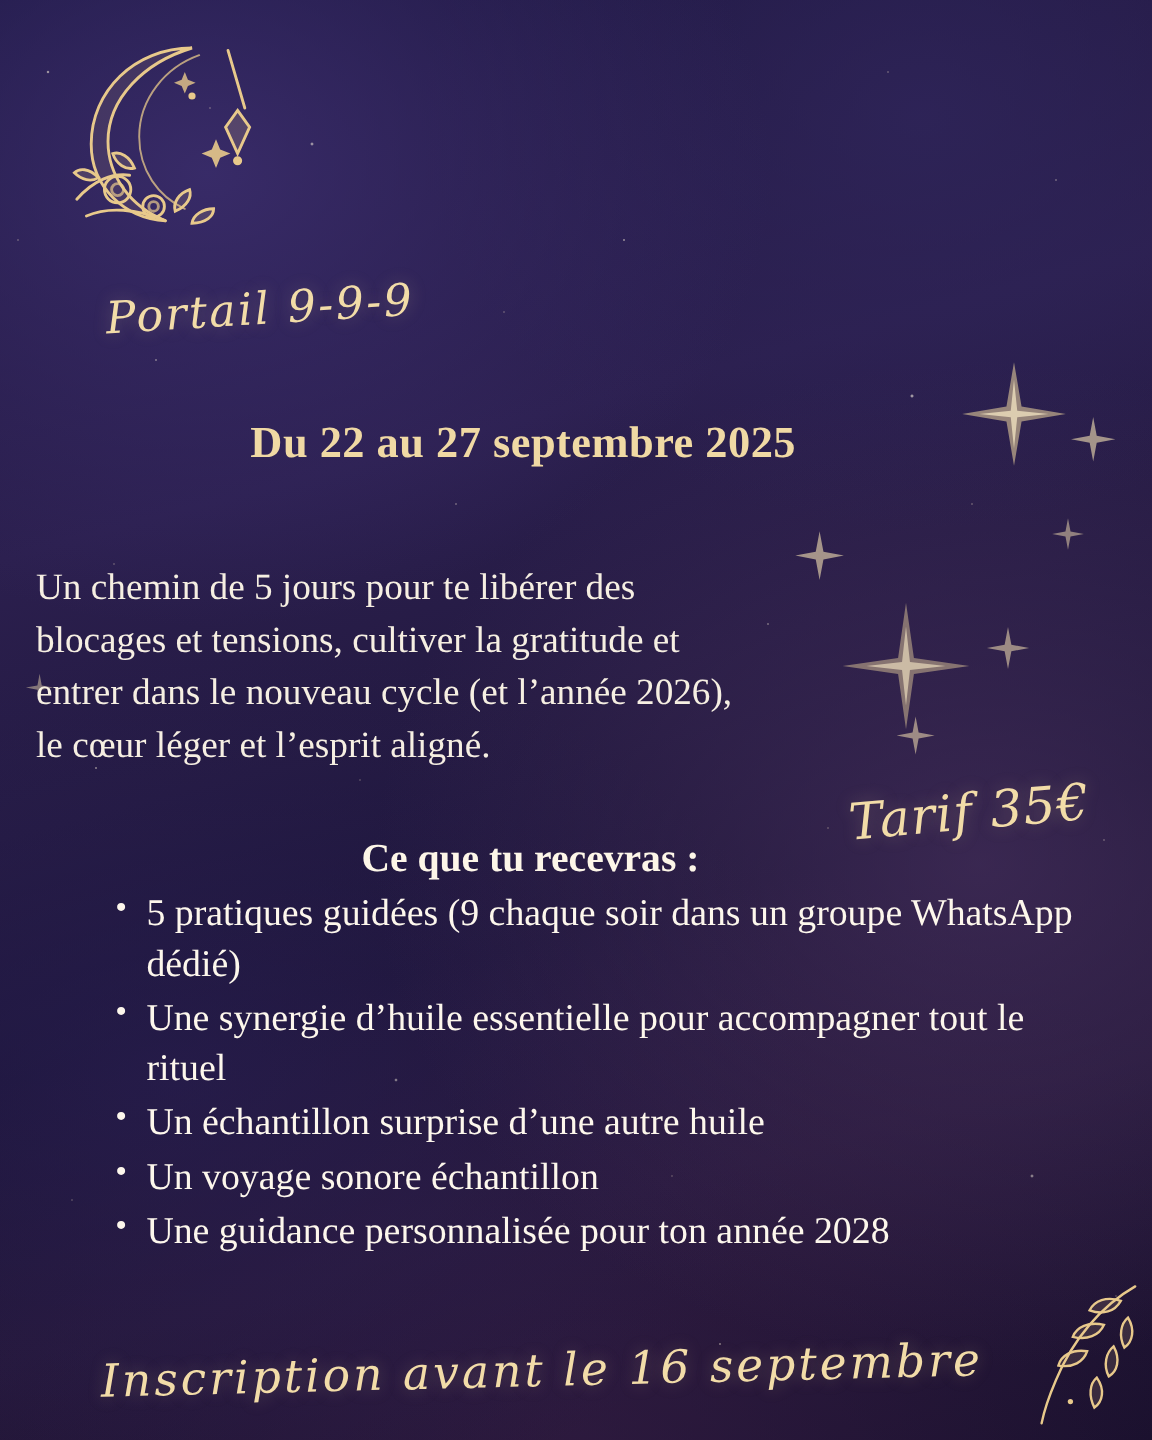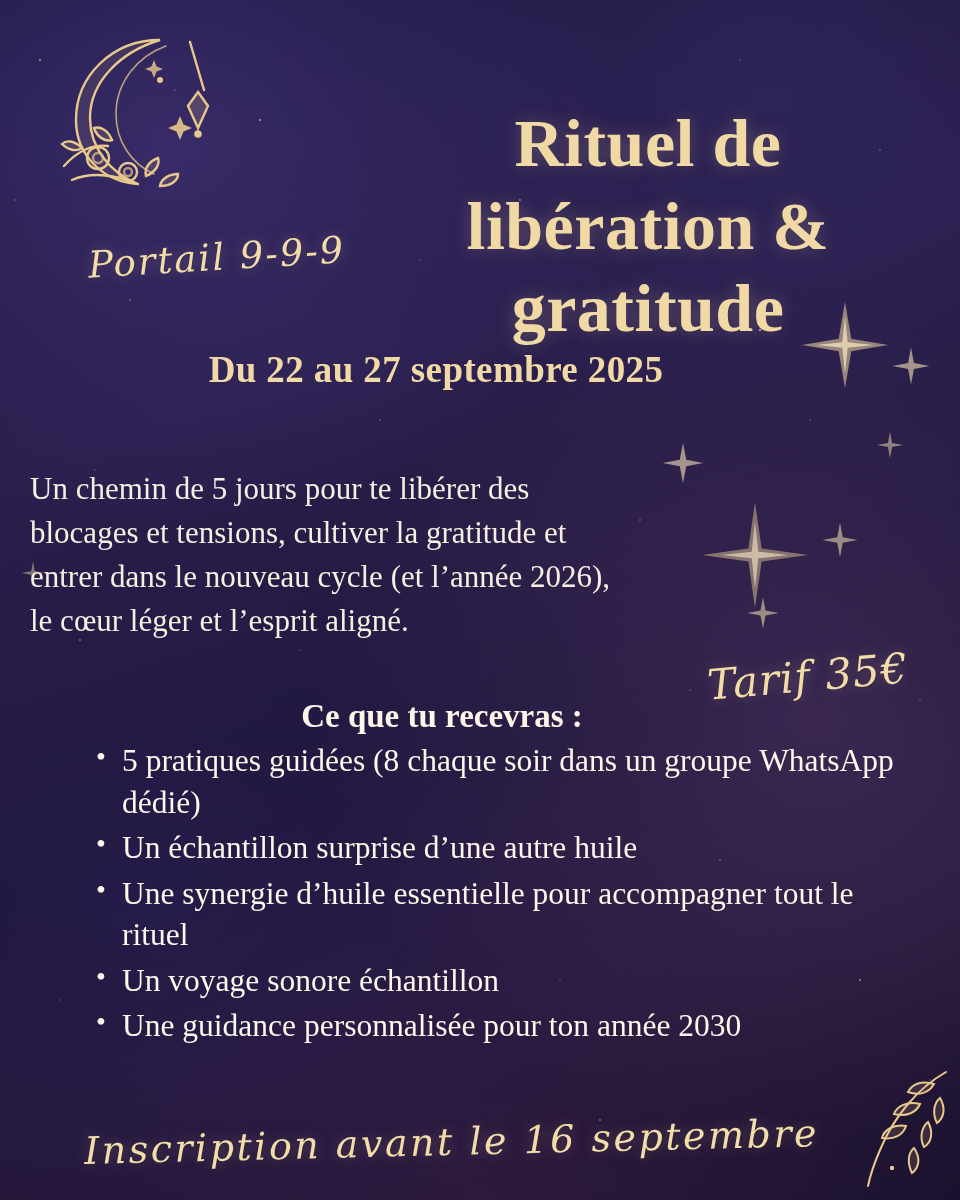--- a/index.html
+++ b/index.html
@@ -240,38 +240,37 @@
   <svg class="sparkle" style="left:745px; top:595px; width:36px; height:36px;" viewBox="0 0 100 100">
     <path d="M50 6 L57 43 L94 50 L57 57 L50 94 L43 57 L6 50 L43 43 Z" fill="rgba(245,226,180,0.55)"></path>
   </svg>
   <svg class="sparkle" style="left:875px; top:430px; width:30px; height:30px;" viewBox="0 0 100 100">
     <path d="M50 6 L57 43 L94 50 L57 57 L50 94 L43 57 L6 50 L43 43 Z" fill="rgba(245,226,180,0.5)"></path>
   </svg>
   <svg class="sparkle" style="left:20px; top:560px; width:26px; height:26px;" viewBox="0 0 100 100">
     <path d="M50 6 L57 43 L94 50 L57 57 L50 94 L43 57 L6 50 L43 43 Z" fill="rgba(245,226,180,0.45)"></path>
   </svg>
 
-  <h1 class="title">Rituel de libération &amp; gratitude</h1>
 
   <div class="portail">Portail 9-9-9</div>
 
   <div class="dates">Du 22 au 27 septembre 2025</div>
 
   <p class="intro">Un chemin de 5 jours pour te libérer des blocages et tensions, cultiver la gratitude et entrer dans le nouveau cycle (et l’année 2026), le cœur léger et l’esprit aligné.</p>
 
   <div class="tarif">Tarif 35€</div>
 
   <div class="receive-title">Ce que tu recevras :</div>
 
   <ul class="benefits">
-    <li> 5 pratiques guidées (8 chaque soir dans un groupe WhatsApp dédié)</li>
+    <li> 5 pratiques guidées (9 chaque soir dans un groupe WhatsApp dédié)</li>
+    <li>Une synergie d’huile essentielle pour accompagner tout le rituel</li>
     <li>Un échantillon surprise d’une autre huile</li>
-    <li>Une synergie d’huile essentielle pour accompagner tout le rituel</li>
     <li>Un voyage sonore échantillon</li>
-    <li> Une guidance personnalisée pour ton année 2030</li>
+    <li> Une guidance personnalisée pour ton année 2028</li>
   </ul>
 
   <div class="deadline">Inscription avant le 16 septembre</div>
 
   <svg class="corner-art" viewBox="0 0 130 120">
     <g fill="none" stroke="#e8c98b" stroke-width="2" stroke-linecap="round">
       <path d="M124 4 C 96 20, 72 48, 58 82 C 52 96, 48 108, 46 118"></path>
       <path d="M112 16 c -12 -4 -22 0 -26 8 c 11 4 21 1 26 -8 z" fill="rgba(232,201,139,0.14)"></path>
       <path d="M98 36 c -13 -3 -23 2 -26 10 c 12 3 22 -1 26 -10 z" fill="rgba(232,201,139,0.14)"></path>
       <path d="M84 58 c -13 -2 -22 4 -24 12 c 12 2 21 -3 24 -12 z" fill="rgba(232,201,139,0.14)"></path>

